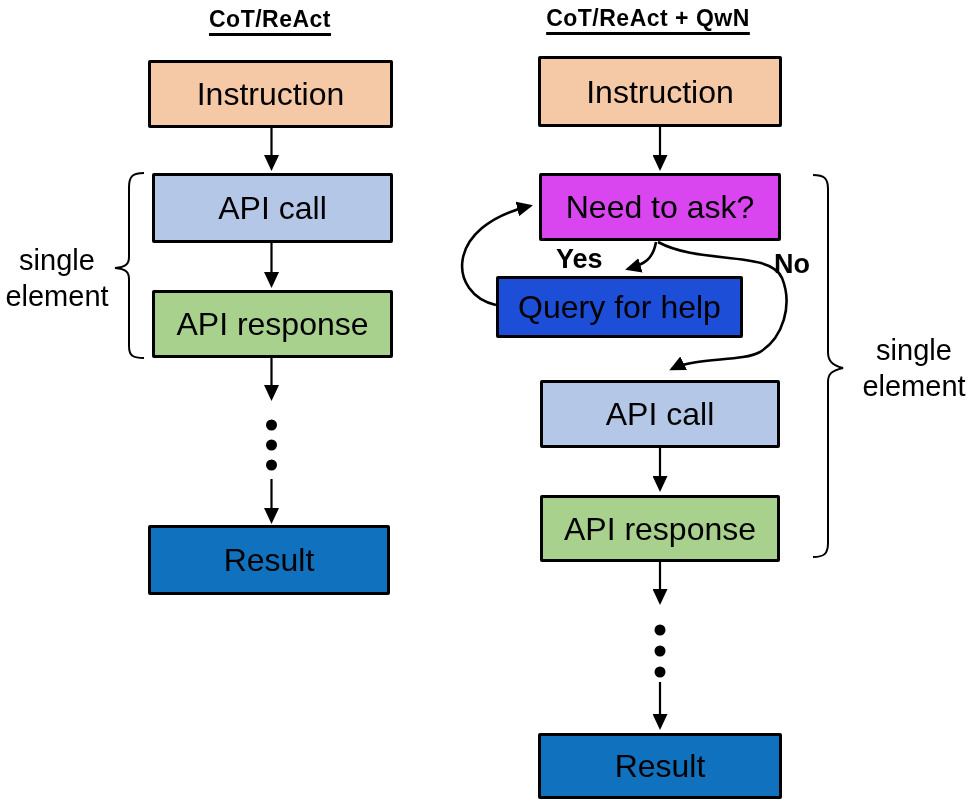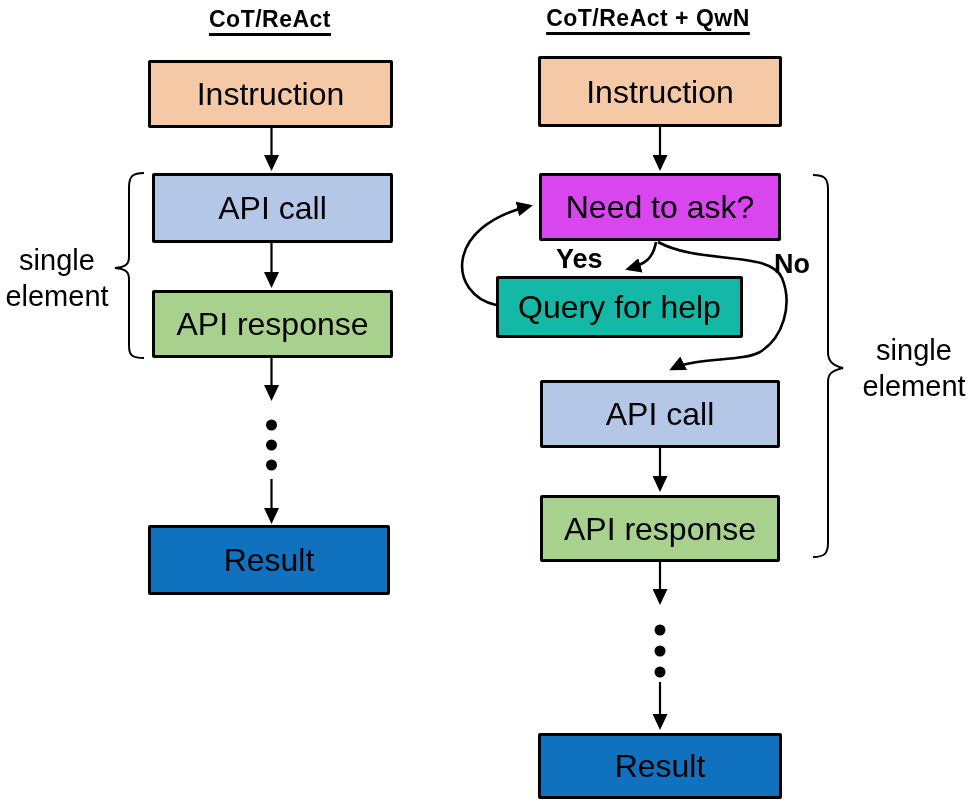--- a/index.html
+++ b/index.html
@@ -133,21 +133,21 @@
   </div>
 
   <div class="node" style="left: 538px; top: 56px; width: 244px; height: 71px; background-color: rgb(245, 201, 166);">
     <span>Instruction</span>
   </div>
 
   <div class="node" style="left: 539px; top: 173px; width: 242px; height: 68px; background-color: #d946ef;">
     <span>Need to ask?</span>
   </div>
 
-  <div class="node" style="left: 496px; top: 276px; width: 247px; height: 62px; background-color: #14b8a6;">
+  <div class="node" style="left: 496px; top: 276px; width: 247px; height: 62px; background-color: #1d4ed8;">
     <span>Query for help</span>
   </div>
 
   <div class="node" style="left: 540px; top: 380px; width: 240px; height: 68px; background-color: rgb(180, 199, 231);">
     <span>API call</span>
   </div>
 
   <div class="node" style="left: 540px; top: 495px; width: 240px; height: 67px; background-color: rgb(169, 209, 142);">
     <span>API response</span>
   </div>

